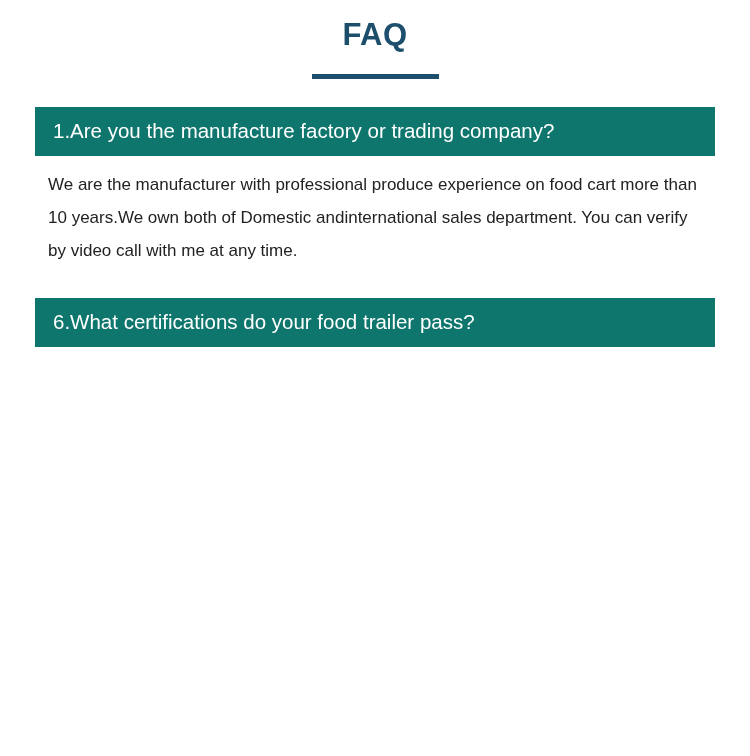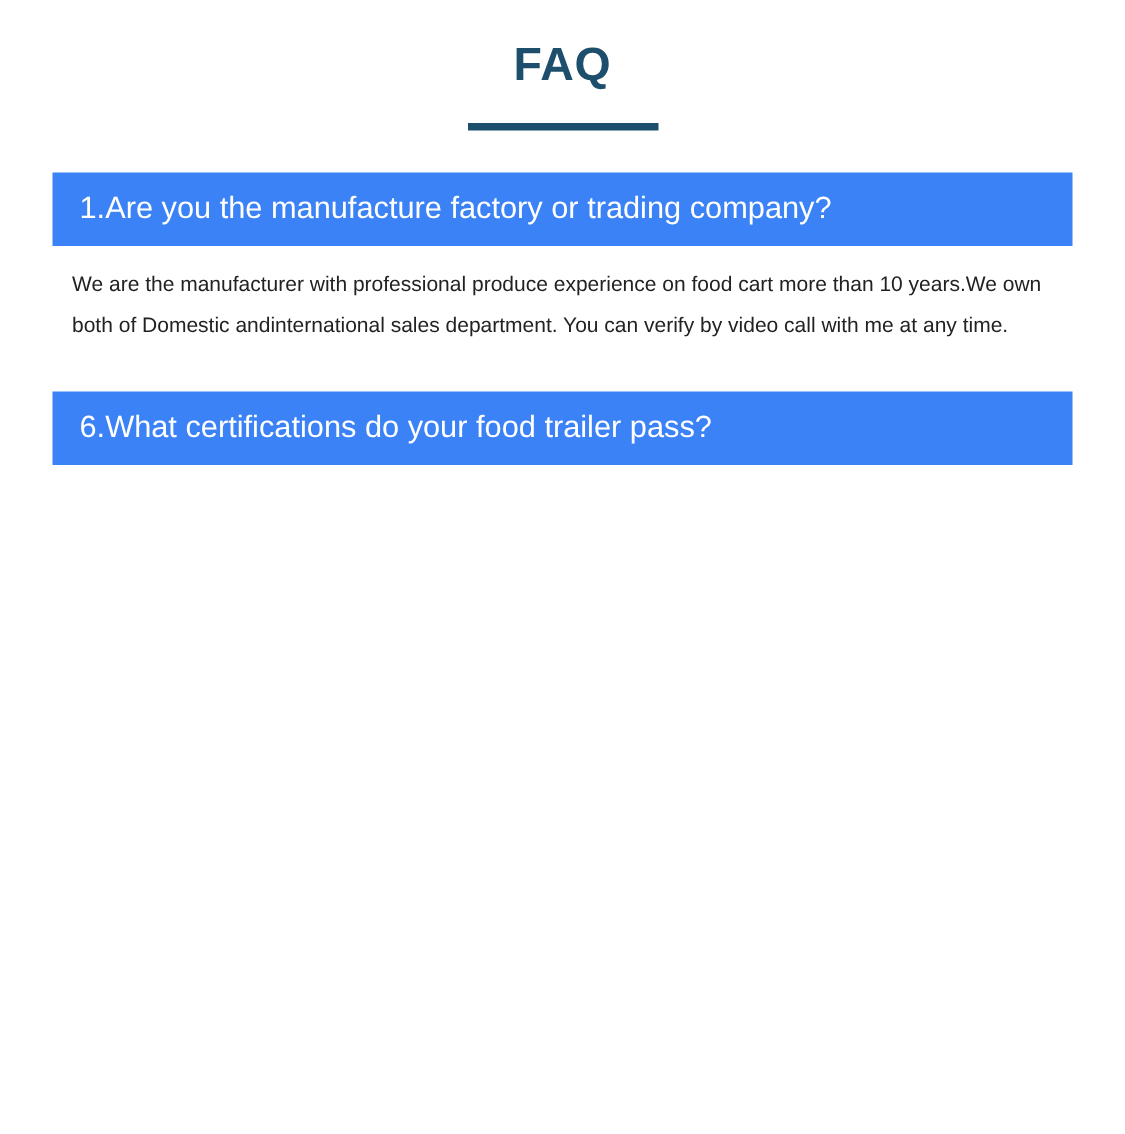--- a/index.html
+++ b/index.html
@@ -19,46 +19,46 @@
     height: 756px;
     position: relative;
     box-sizing: border-box;
   }
   .faq-title {
     text-align: center;
     font-size: 31px;
     font-weight: bold;
     color: #1d4f6c;
     letter-spacing: 0.5px;
-    padding-top: 26px;
+    padding-top: 18px;
     line-height: 1.1;
   }
   .title-rule {
     width: 127px;
     height: 5px;
     background: #1d4f6c;
     margin: 22px auto 0 auto;
   }
   .faq-list {
     margin-top: 28px;
   }
   .faq-item {
     margin-bottom: 0;
   }
   .faq-q {
-    background: #3b82f6;
+    background: #0f766e;
     color: #ffffff;
     font-size: 20.5px;
     line-height: 1.2;
     padding: 12px 0 12px 18px;
     margin: 0 35px;
     box-sizing: border-box;
   }
   .faq-a {
-    font-size: 14px;
+    font-size: 17px;
     color: #222222;
     line-height: 1.95;
     padding: 12px 52px 6px 48px;
     box-sizing: border-box;
   }
   .faq-a p {
     margin: 0;
   }
   .spacer-1 { height: 13px; }
   .spacer-2 { height: 12px; }

